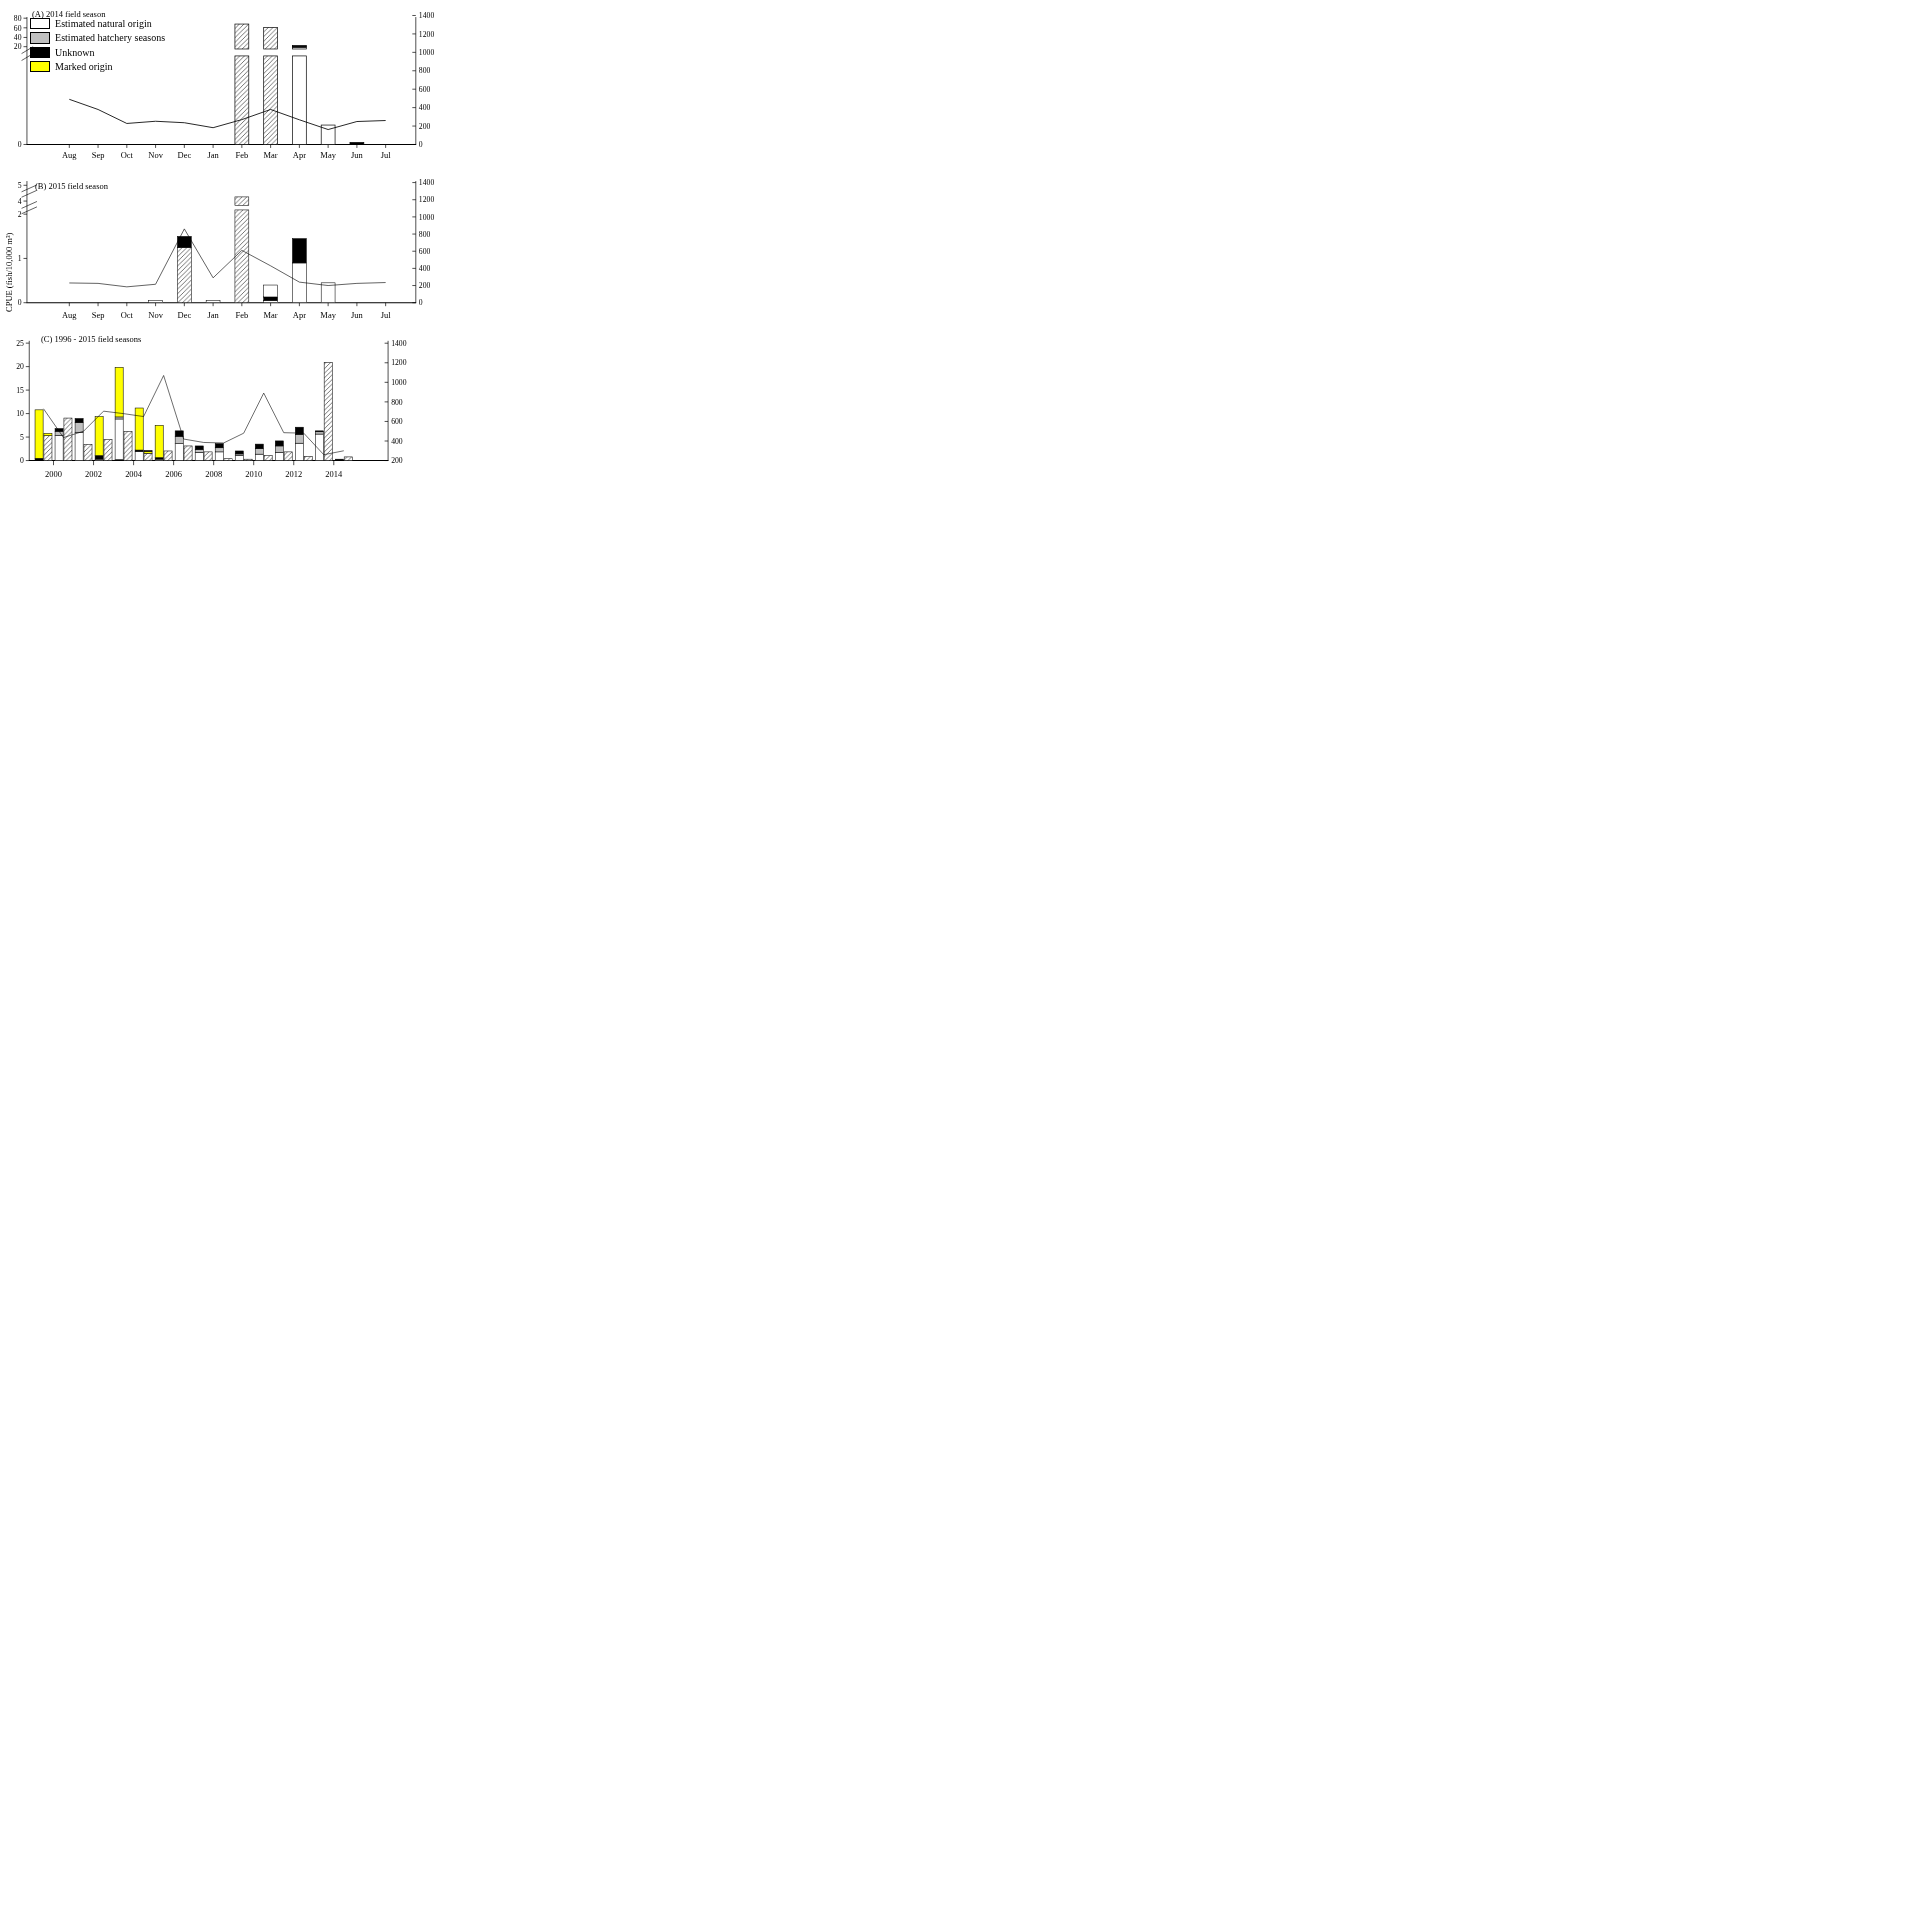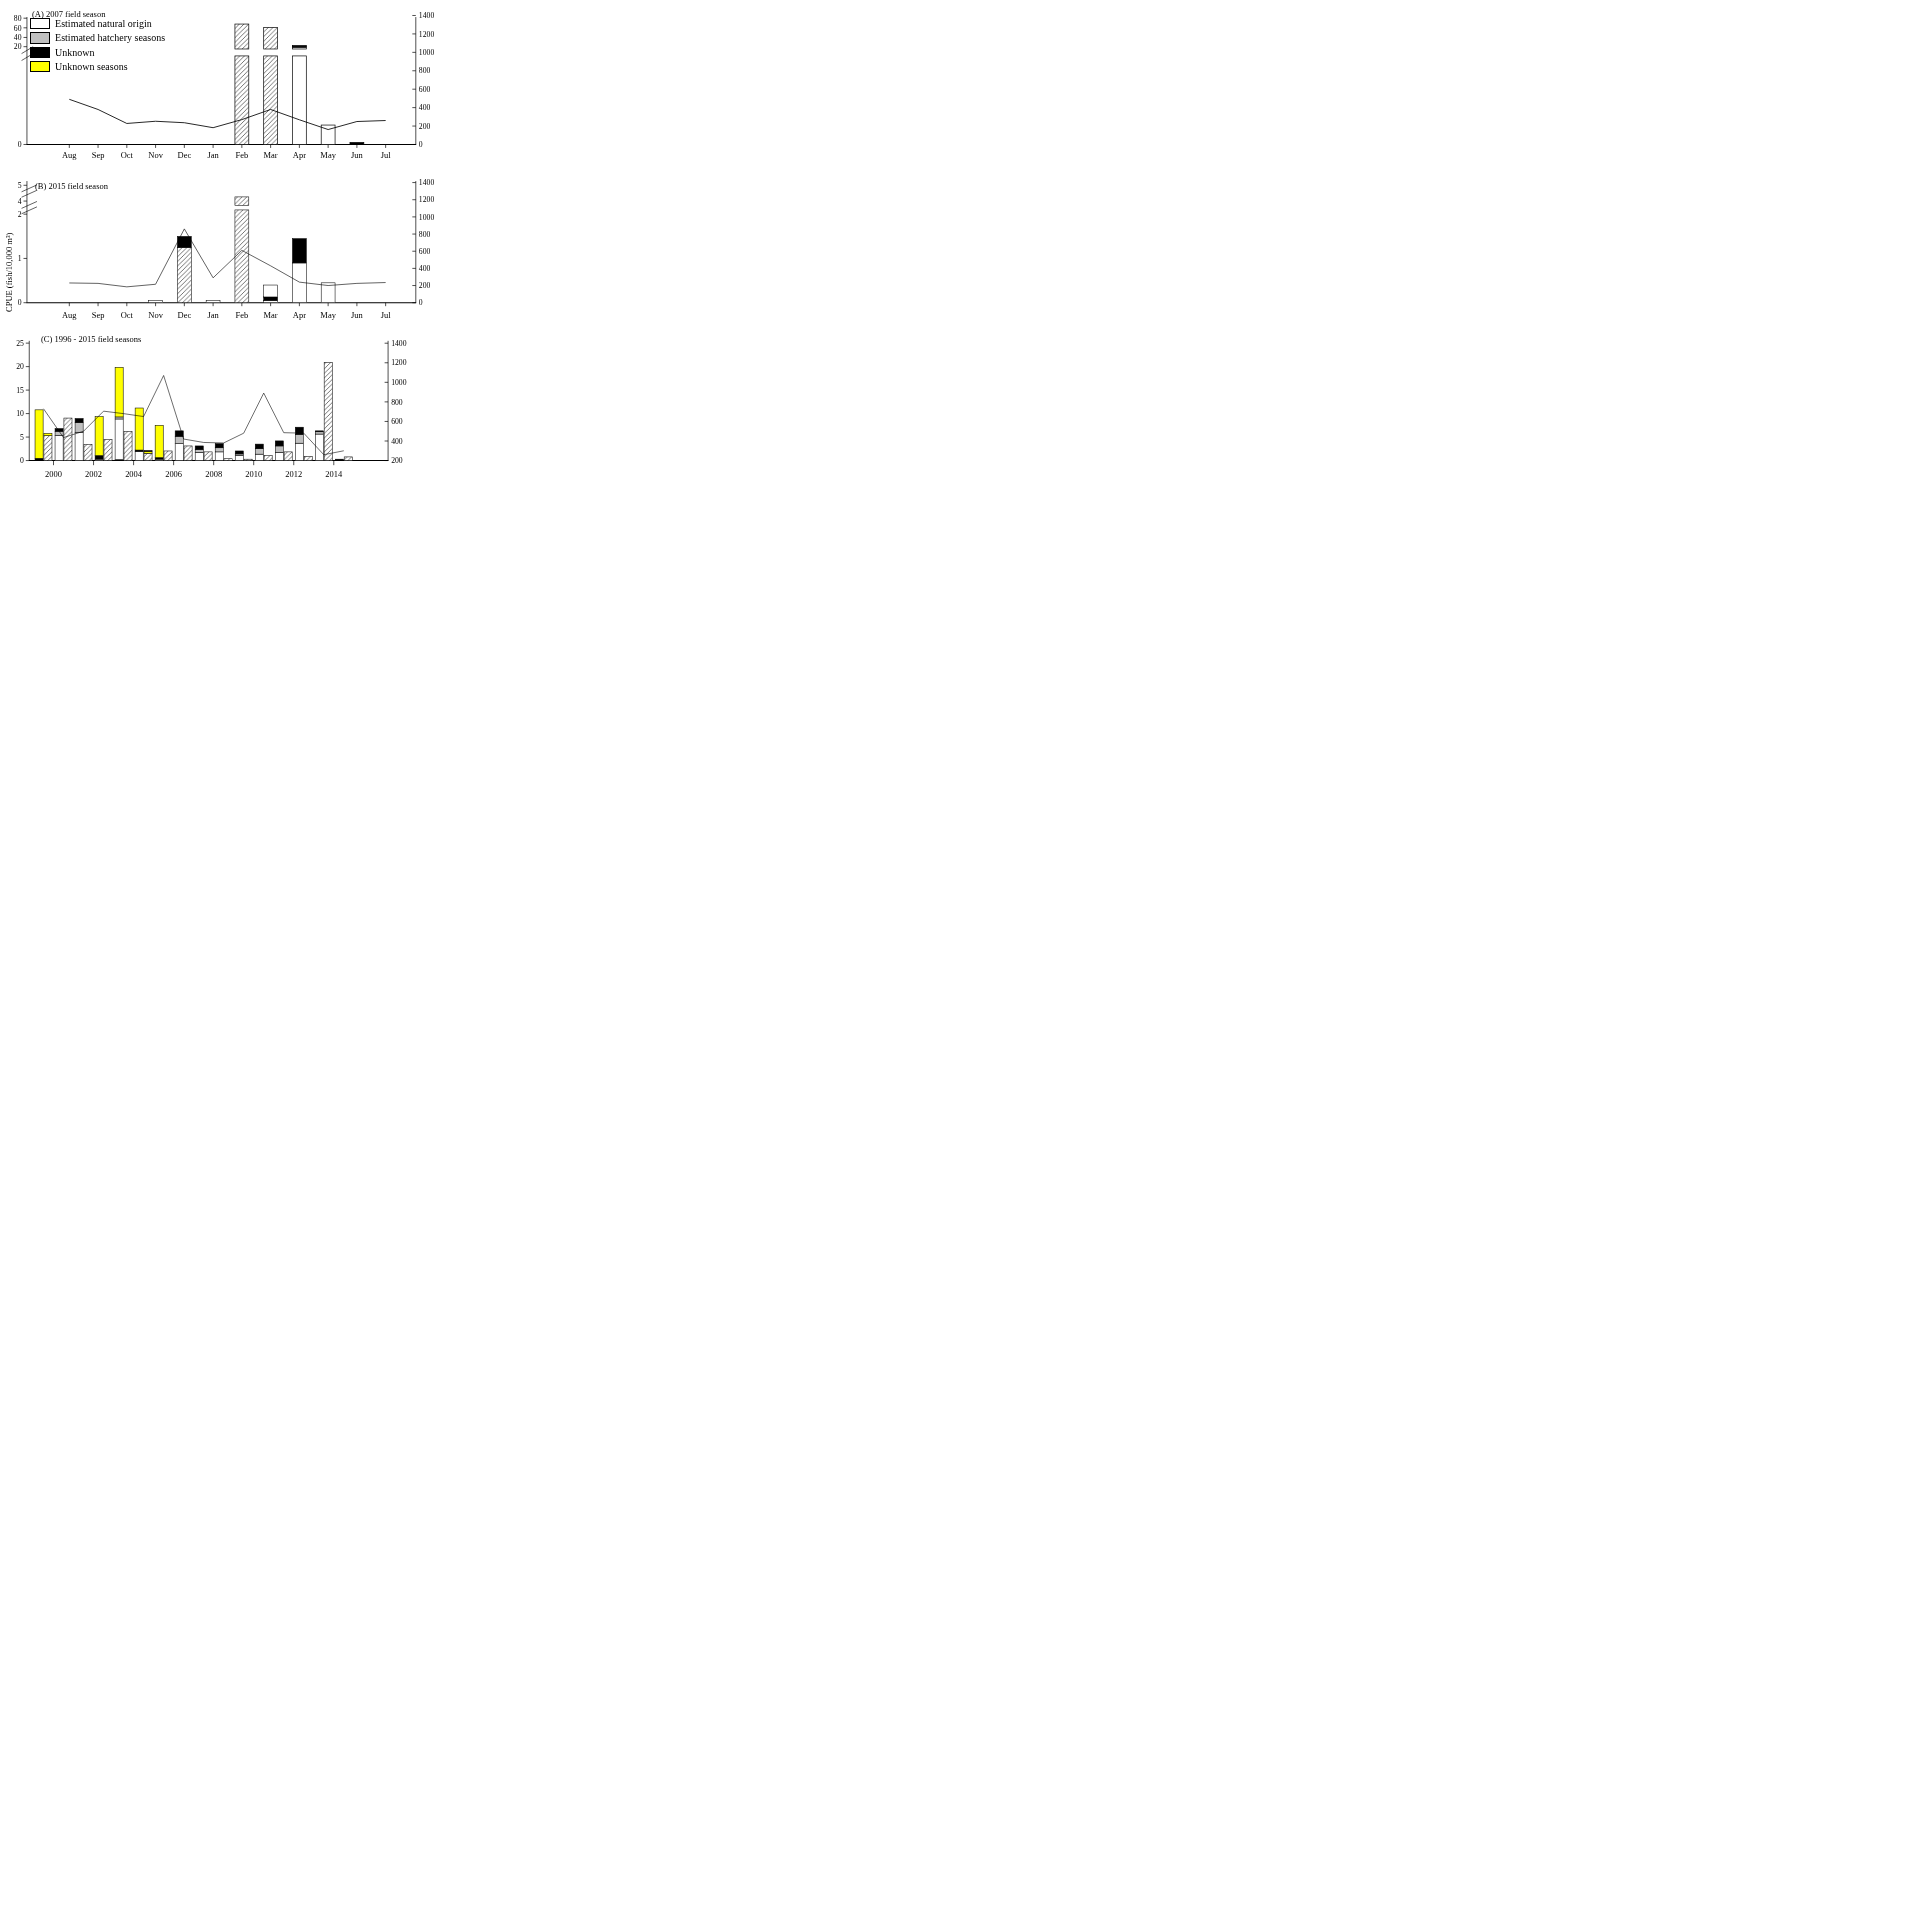--- a/index.html
+++ b/index.html
@@ -284,39 +284,39 @@
       <text x="139" y="1240" font-size="22" text-anchor="middle" font-family="&quot;Liberation Serif&quot;,serif" fill="#000">2000</text>
       <text x="243" y="1240" font-size="22" text-anchor="middle" font-family="&quot;Liberation Serif&quot;,serif" fill="#000">2002</text>
       <text x="347" y="1240" font-size="22" text-anchor="middle" font-family="&quot;Liberation Serif&quot;,serif" fill="#000">2004</text>
       <text x="451" y="1240" font-size="22" text-anchor="middle" font-family="&quot;Liberation Serif&quot;,serif" fill="#000">2006</text>
       <text x="555" y="1240" font-size="22" text-anchor="middle" font-family="&quot;Liberation Serif&quot;,serif" fill="#000">2008</text>
       <text x="659" y="1240" font-size="22" text-anchor="middle" font-family="&quot;Liberation Serif&quot;,serif" fill="#000">2010</text>
       <text x="763" y="1240" font-size="22" text-anchor="middle" font-family="&quot;Liberation Serif&quot;,serif" fill="#000">2012</text>
       <text x="867" y="1240" font-size="22" text-anchor="middle" font-family="&quot;Liberation Serif&quot;,serif" fill="#000">2014</text>
     </svg>
 
-  <div class="ptitle" id="titleA">(A) 2007 field season</div>
+  <div class="ptitle" id="titleA">(A) 2014 field season</div>
   <div class="ptitle" id="titleB">(B) 2015 field season</div>
   <div class="ptitle" id="titleC">(C) 1996 - 2015 field seasons</div>
 
   <div class="legend">
     <div class="legend-row">
       <span class="swatch" style="background:#ffffff"></span>
       <span class="legend-label">Estimated natural origin</span>
     </div>
     <div class="legend-row">
       <span class="swatch" style="background:#c0c0c0"></span>
       <span class="legend-label">Estimated hatchery seasons</span>
     </div>
     <div class="legend-row">
       <span class="swatch" style="background:#000000"></span>
       <span class="legend-label">Unknown</span>
     </div>
     <div class="legend-row">
       <span class="swatch" style="background:#ffff00"></span>
-      <span class="legend-label">Unknown seasons</span>
+      <span class="legend-label">Marked origin</span>
     </div>
   </div>
 
   <div class="vlabel" id="cpueLabel">CPUE (fish/10,000 m³)</div>
   <div class="vlabel" id="dischargeLabel">Mean discharge (m³/sec)</div>
 </div>
 
 
 </body></html>

